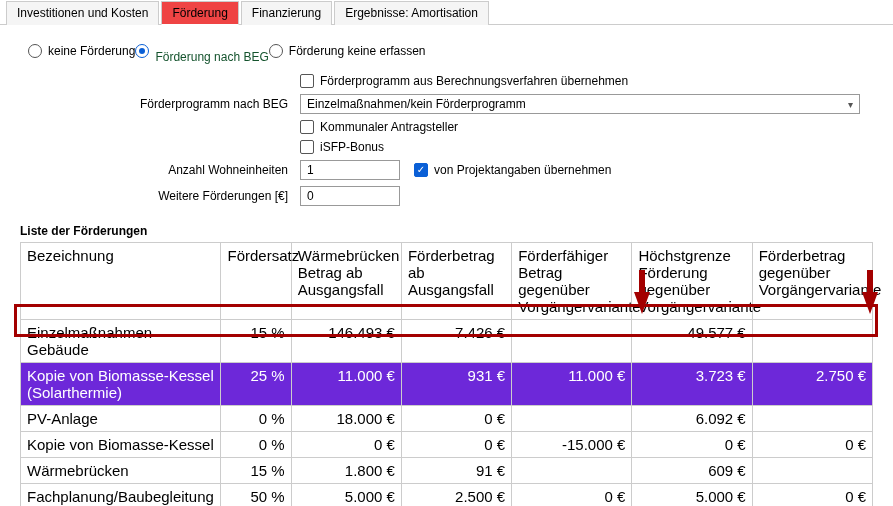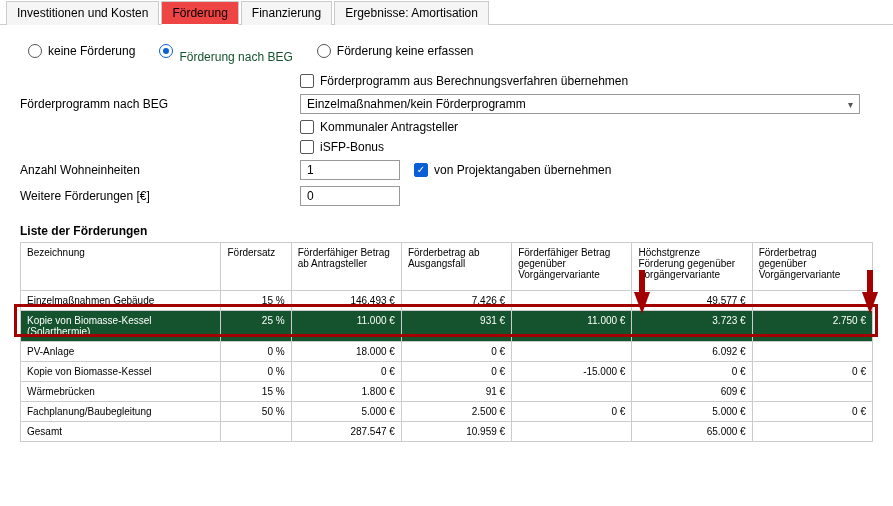--- a/index.html
+++ b/index.html
@@ -29,21 +29,20 @@
   .tab.active {
     background: #ef4444;
     border-bottom: 1px solid #fff;
   }
   .panel {
     padding: 12px 20px;
   }
   .radio-row {
     display: flex;
     align-items: center;
-    gap: 24px;
     margin-bottom: 10px;
     padding-left: 8px;
   }
   .radio {
     display: flex;
     align-items: center;
     gap: 6px;
     cursor: pointer;
   }
   .radio-circle {
@@ -63,21 +62,21 @@
     border-radius: 50%;
   }
   .radio.checked .radio-label { color: #14532d; margin-top: 13px; }
   .form-row {
     display: flex;
     align-items: center;
     margin-bottom: 6px;
   }
   .form-label {
     width: 280px;
-    text-align: left;
+    text-align: right;
     padding-right: 12px;
   }
   .checkbox {
     width: 14px; height: 14px;
     border: 1px solid #555;
     border-radius: 2px;
     display: inline-flex;
     align-items: center;
     justify-content: center;
     margin-right: 6px;
@@ -122,32 +121,32 @@
     margin: 18px 0 4px 0;
   }
   table.list {
     width: 100%;
     border-collapse: collapse;
     table-layout: fixed;
   }
   table.list th, table.list td {
     border: 1px solid #ccc;
     padding: 4px 6px;
-    font-size: 10px;
+    font-size: 15px;
     vertical-align: top;
   }
   table.list th {
     text-align: left;
     font-weight: normal;
     background: #fff;
     height: 48px;
   }
   td.num { text-align: right; }
   tr.selected td {
-    background: #14532d;
+    background: #6d28d9;
     color: #fff;
   }
   .highlight-overlay {
     position: absolute;
     border: 3px solid #a30000;
     pointer-events: none;
   }
   .arrow {
     position: absolute;
     width: 0; height: 0;
@@ -246,21 +245,21 @@
         <col style="width:110px">
         <col style="width:110px">
         <col style="width:120px">
         <col style="width:120px">
         <col style="width:120px">
       </colgroup>
       <thead>
         <tr>
           <th>Bezeichnung</th>
           <th>Fördersatz</th>
-          <th>Förderfähiger Betrag ab Antragsteller</th>
+          <th>Wärmebrücken Betrag ab Ausgangsfall</th>
           <th>Förderbetrag ab Ausgangsfall</th>
           <th>Förderfähiger Betrag gegenüber Vorgängervariante</th>
           <th>Höchstgrenze Förderung gegenüber Vorgängervariante</th>
           <th>Förderbetrag gegenüber Vorgängervariante</th>
         </tr>
       </thead>
       <tbody>
         <tr>
           <td>Einzelmaßnahmen Gebäude</td>
           <td class="num">15 %</td>

